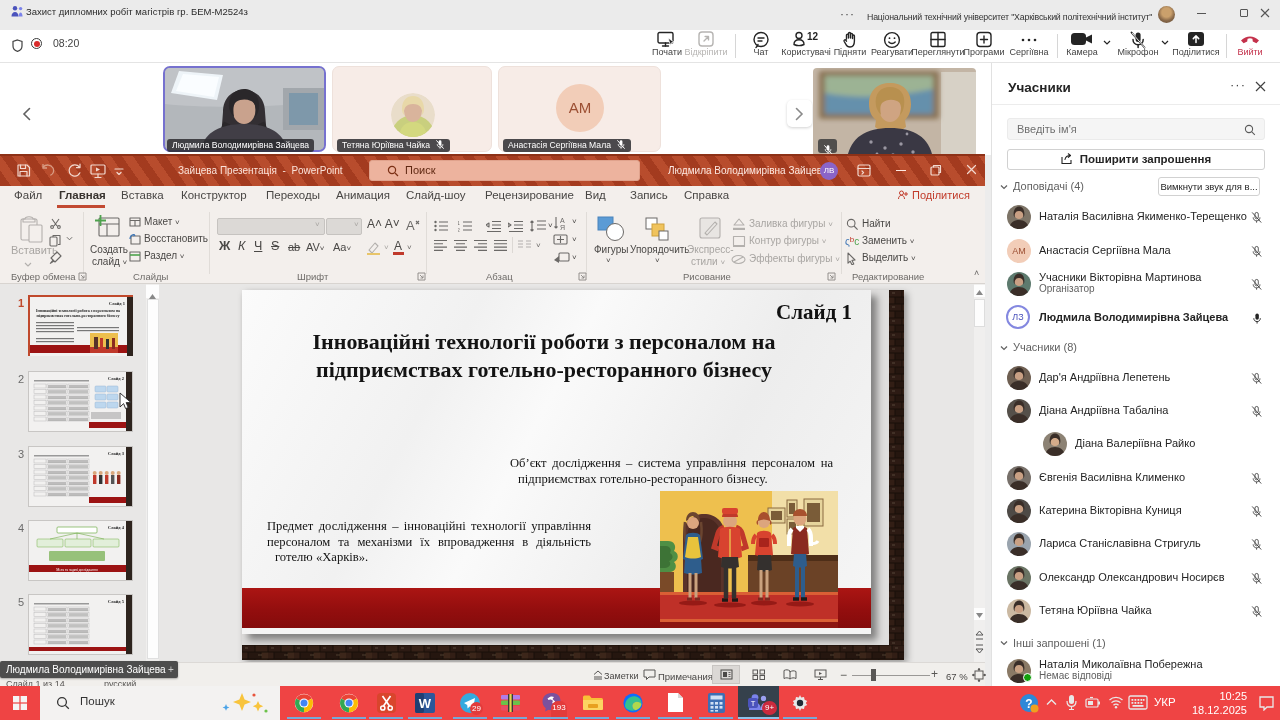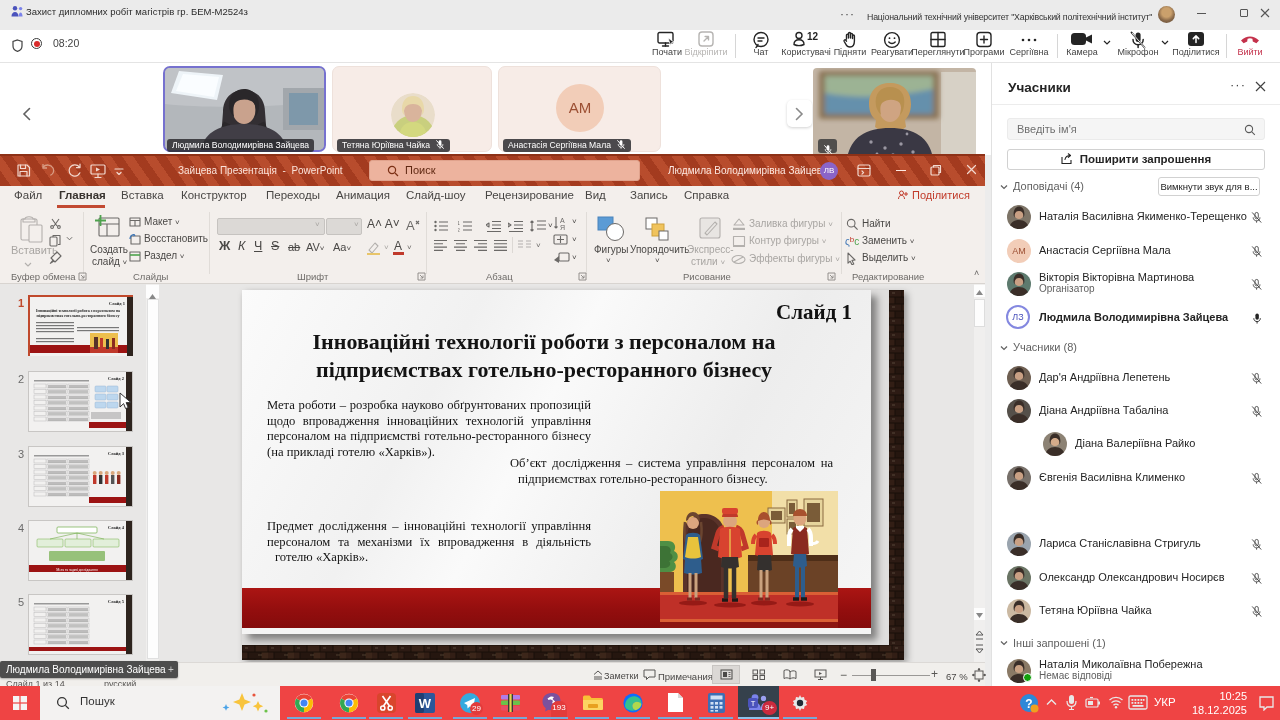--- a/index.html
+++ b/index.html
@@ -831,26 +831,20 @@
           </pattern>
         </defs>
         <rect width="662" height="15" fill="url(#bp4)"></rect>
         <rect width="662" height="15" fill="#140c06" opacity=".25"></rect>
       </svg>
 <div class="abs" style="left:0;top:0;width:629px;height:344px;background:linear-gradient(118deg,#fbfbfb 0%,#f1f1f1 30%,#fafafa 45%,#ededed 70%,#f6f6f6 100%);box-shadow:6px 6px 7px rgba(0,0,0,.42);"></div>
 <div class="abs" style="left:0;top:298px;width:629px;height:40px;background:linear-gradient(180deg,#ab1513,#930e0e 55%,#840b0b);"></div>
 <div class="abs" style="left:0;top:338px;width:629px;height:6px;background:#f4f4f4;"></div>
 <div class="abs" style="right:52px;top:10px;font-family:'Liberation Serif',serif;font-size:21px;font-weight:bold;color:#111;">Слайд 1</div>
 <div class="abs" style="left:26px;top:38px;width:552px;text-align:center;font-family:'Liberation Serif',serif;font-size:22px;font-weight:bold;color:#131313;line-height:27.5px;">Інноваційні технології роботи з персоналом на підприємствах готельно-ресторанного бізнесу</div>
-<div class="abs" style="left:25px;top:108px;width:324px;font-family:'Liberation Serif',serif;font-size:12.6px;color:#131313;line-height:15.7px;">
-        <div style="text-align:justify;text-align-last:justify;">Мета роботи – розробка науково обґрунтованих пропозицій</div>
-        <div style="text-align:justify;text-align-last:justify;">щодо впровадження інноваційних технологій управління</div>
-        <div style="text-align:justify;text-align-last:justify;">персоналом на підприємстві готельно-ресторанного бізнесу</div>
-        <div style="text-align:left;">(на прикладі готелю «Харків»).</div>
-      </div>
 <div class="abs" style="left:268px;top:166px;width:323px;font-family:'Liberation Serif',serif;font-size:12.6px;color:#131313;line-height:15.7px;">
         <div style="text-align:justify;text-align-last:justify;">Об’єкт дослідження – система управління персоналом на</div>
         <div style="text-align:left;"><span style="padding-left:8px">підприємствах готельно-ресторанного бізнесу.</span></div>
       </div>
 <div class="abs" style="left:25px;top:229px;width:324px;font-family:'Liberation Serif',serif;font-size:12.6px;color:#131313;line-height:15.7px;">
         <div style="text-align:justify;text-align-last:justify;">Предмет дослідження – інноваційні технології управління</div>
         <div style="text-align:justify;text-align-last:justify;">персоналом та механізми їх впровадження в діяльність</div>
         <div style="text-align:left;margin-left:8px;">готелю «Харків».</div>
       </div>
 <div class="abs" style="left:418px;top:201px;width:178px;height:137px;"><svg width="178" height="137" viewBox="0 0 178 137">
@@ -1027,21 +1021,21 @@
           <path d="M3 2 L15.5 16" stroke="#424242" stroke-width="1.3"></path>
         </svg></div>
     </div>
 <div class="prow" style="top:204px;">
       <div class="pav"><svg width="24" height="24" viewBox="0 0 24 24">
           <rect width="24" height="24" fill="#5d7a6e"></rect>
           <circle cx="12" cy="9.5" r="4.6" fill="#c9a084"></circle>
           <path d="M6.6 9 c0-5 2.6-7.4 5.4-7.4 s5.4 2.4 5.4 7.4 c0 1.6-.4 2.8-1 3.6 c.4-4.4-1.4-6.6-4.4-6.6 s-4.8 2.2-4.4 6.6 c-.6-.8-1-2-1-3.6z" fill="#3a2e28"></path>
           <path d="M2 24 c.8-6 4.6-9 10-9 s9.2 3 10 9z" fill="#3a2e28"></path>
         </svg></div>
-      <div class="pname" style="top:4px;">Вікторія Вікторівна Мартинова</div>
+      <div class="pname" style="top:4px;">Учасники Вікторівна Мартинова</div>
       <div class="pname" style="top:16px;font-size:10px;color:#616161;">Організатор</div>
       <div class="pmic"><svg width="13" height="13" viewBox="0 0 18 18">
           <rect x="6.9" y="2" width="4.6" height="8.8" rx="2.3" stroke="#424242" stroke-width="1.2" fill="none"></rect>
           <path d="M4.4 8.8 c0 3 2 4.8 4.7 4.8 s4.7-1.8 4.7-4.8" stroke="#424242" stroke-width="1.2" fill="none"></path>
           <path d="M9.1 13.6 v2.6" stroke="#424242" stroke-width="1.2"></path>
           <path d="M3 2 L15.5 16" stroke="#424242" stroke-width="1.3"></path>
         </svg></div>
     </div>
 <div class="prow" style="top:238px;">
       <div class="pav" style="background:#ffffff;border:2px solid #8488e0;left:14px;top:4px;text-align:center;line-height:21px;font-size:9px;color:#4b53bc;">ЛЗ</div>
@@ -1102,20 +1096,35 @@
         </svg></div>
     </div>
 <div class="prow" style="top:398px;">
       <div class="pav"><svg width="24" height="24" viewBox="0 0 24 24">
           <rect width="24" height="24" fill="#77706a"></rect>
           <circle cx="12" cy="9.5" r="4.6" fill="#c9a084"></circle>
           <path d="M6.6 9 c0-5 2.6-7.4 5.4-7.4 s5.4 2.4 5.4 7.4 c0 1.6-.4 2.8-1 3.6 c.4-4.4-1.4-6.6-4.4-6.6 s-4.8 2.2-4.4 6.6 c-.6-.8-1-2-1-3.6z" fill="#3a2e28"></path>
           <path d="M2 24 c.8-6 4.6-9 10-9 s9.2 3 10 9z" fill="#3a2e28"></path>
         </svg></div>
       <div class="pname" style="">Євгенія Василівна Клименко</div>
+      <div class="pmic"><svg width="13" height="13" viewBox="0 0 18 18">
+          <rect x="6.9" y="2" width="4.6" height="8.8" rx="2.3" stroke="#424242" stroke-width="1.2" fill="none"></rect>
+          <path d="M4.4 8.8 c0 3 2 4.8 4.7 4.8 s4.7-1.8 4.7-4.8" stroke="#424242" stroke-width="1.2" fill="none"></path>
+          <path d="M9.1 13.6 v2.6" stroke="#424242" stroke-width="1.2"></path>
+          <path d="M3 2 L15.5 16" stroke="#424242" stroke-width="1.3"></path>
+        </svg></div>
+    </div>
+<div class="prow" style="top:431px;">
+      <div class="pav"><svg width="24" height="24" viewBox="0 0 24 24">
+          <rect width="24" height="24" fill="#4e4a46"></rect>
+          <circle cx="12" cy="9.5" r="4.6" fill="#c9a084"></circle>
+          <path d="M6.6 9 c0-5 2.6-7.4 5.4-7.4 s5.4 2.4 5.4 7.4 c0 1.6-.4 2.8-1 3.6 c.4-4.4-1.4-6.6-4.4-6.6 s-4.8 2.2-4.4 6.6 c-.6-.8-1-2-1-3.6z" fill="#3a2e28"></path>
+          <path d="M2 24 c.8-6 4.6-9 10-9 s9.2 3 10 9z" fill="#3a2e28"></path>
+        </svg></div>
+      <div class="pname" style="">Катерина Вікторівна Куниця</div>
       <div class="pmic"><svg width="13" height="13" viewBox="0 0 18 18">
           <rect x="6.9" y="2" width="4.6" height="8.8" rx="2.3" stroke="#424242" stroke-width="1.2" fill="none"></rect>
           <path d="M4.4 8.8 c0 3 2 4.8 4.7 4.8 s4.7-1.8 4.7-4.8" stroke="#424242" stroke-width="1.2" fill="none"></path>
           <path d="M9.1 13.6 v2.6" stroke="#424242" stroke-width="1.2"></path>
           <path d="M3 2 L15.5 16" stroke="#424242" stroke-width="1.3"></path>
         </svg></div>
     </div>
 <div class="prow" style="top:464px;">
       <div class="pav"><svg width="24" height="24" viewBox="0 0 24 24">
           <rect width="24" height="24" fill="#9aa4ae"></rect>

